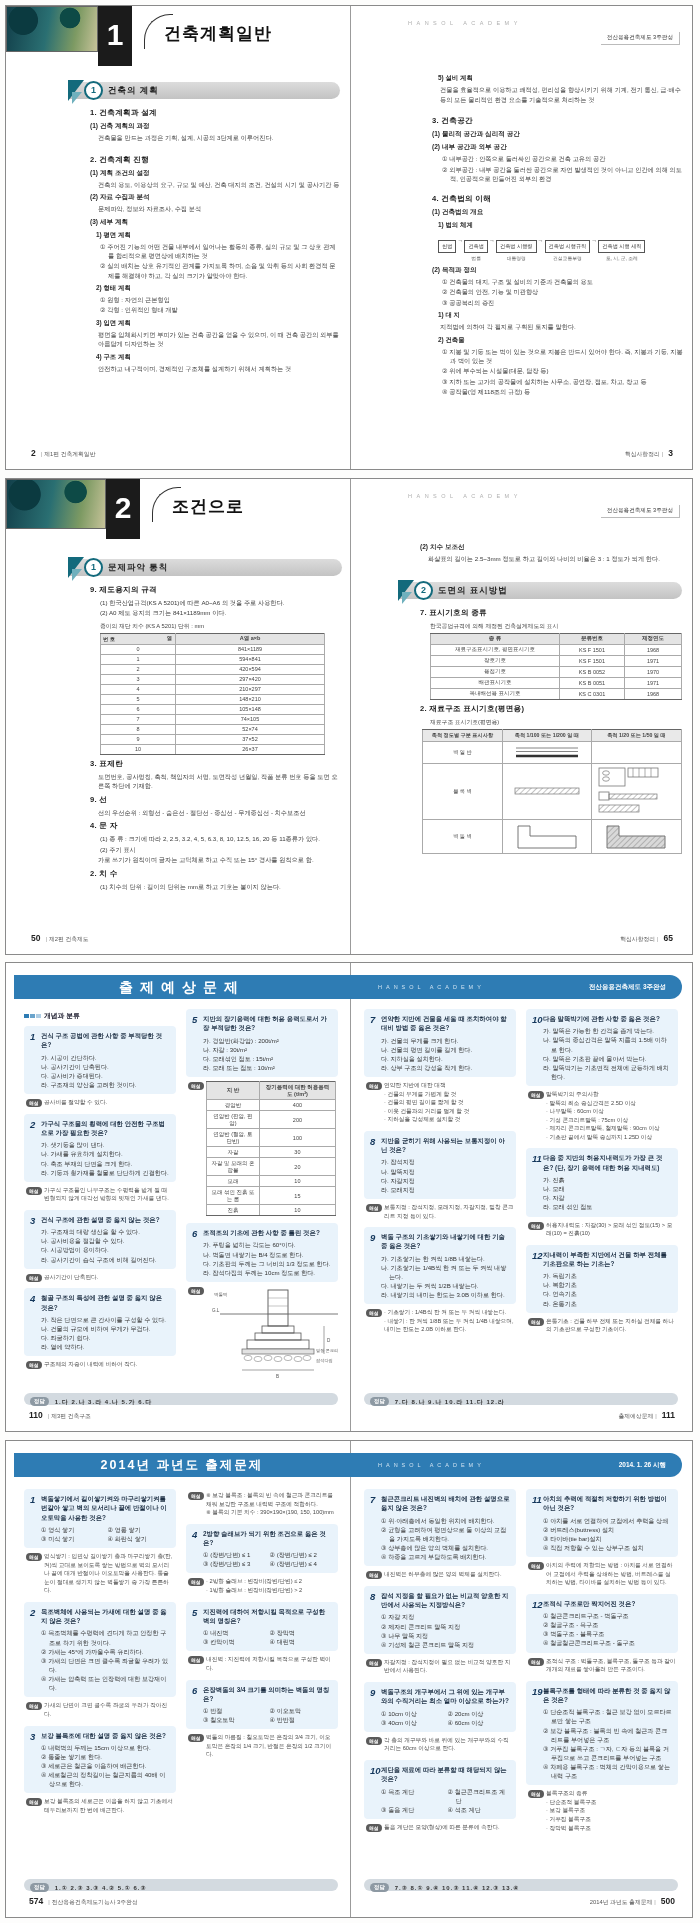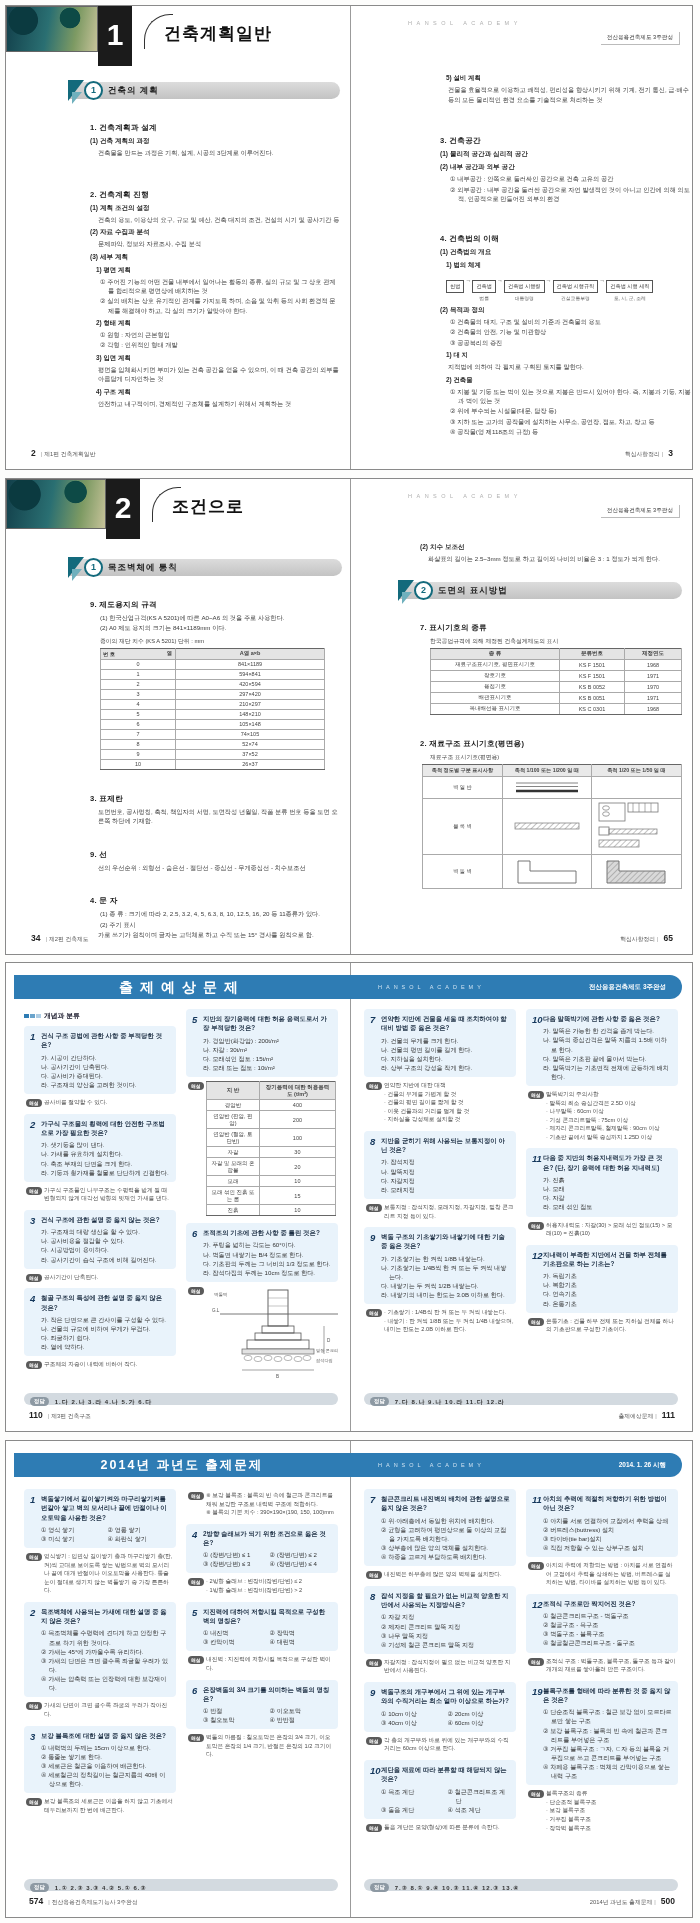--- a/index.html
+++ b/index.html
@@ -22,21 +22,21 @@
   
   .pill{position:relative;height:17px;margin:10px 0 9px -22px;background:linear-gradient(#dcdcdc,#c3c3c3);
     border-radius:0 9px 9px 0;}
   .pill .tri{position:absolute;left:0;top:-2px;width:0;height:0;border-top:21px solid #136a7c;border-right:16px solid transparent;}
   .pill .tri2{position:absolute;left:4px;top:10px;width:0;height:0;border-top:12px solid #6fb0bd;border-right:10px solid transparent;}
   .pill .circ{position:absolute;left:16px;top:-1px;width:15px;height:15px;background:#fff;border:2px solid #136a7c;
     border-radius:50%;color:#136a7c;font-weight:bold;font-size:9px;text-align:center;line-height:15px;}
   .pill .ptitle{position:absolute;left:40px;top:3px;font-size:8.5px;font-weight:bold;color:#222;letter-spacing:1px;}
   
   .blocks{position:absolute;}
-  .bh{font-size:7.6px;font-weight:bold;color:#1c1c1c;margin:24px 0 3px 0;letter-spacing:.3px;}
+  .bh{font-size:7.6px;font-weight:bold;color:#1c1c1c;margin:4px 0 3px 0;letter-spacing:.3px;}
   .bsub{font-size:6.6px;font-weight:bold;color:#2a2a2a;margin:4px 0 2px 0;}
   .bsub2{font-size:6.4px;font-weight:bold;color:#2a2a2a;margin:4px 0 2px 6px;}
   .bp{font-size:6.2px;color:#3a3a3a;line-height:1.55;margin:1px 0 2px 8px;}
   .bli{font-size:6.2px;color:#3a3a3a;line-height:1.5;margin:1px 0 1px 10px;text-indent:-8px;padding-left:8px;}
   .bcap{font-size:5.8px;color:#444;margin:4px 0 2px 10px;}
   .bgap{height:6px;}
   
   table.dt{border-collapse:collapse;margin:1px 0 4px 10px;}
   table.dt th,table.dt td{border:1px solid #aaa;font-size:5.5px;color:#444;padding:1.5px 4px;text-align:center;}
   table.dt th{background:#e4e4e4;font-weight:bold;border-top:1.6px solid #666;}
@@ -124,21 +124,21 @@
         <div class="bsub2">4) 구조 계획</div>
         <div class="bp">안전하고 내구적이며, 경제적인 구조체를 설계하기 위해서 계획하는 것</div>
       </div>
     <div class="pfoot" style="left:22px;">
       <span class="fnum">2</span><span class="fsep">|</span><span>제1편 건축계획일반</span>
     </div>
   </div>
   <div class="page pr">
     <div class="acad">HANSOL ACADEMY</div>
     <div class="hlabel">전산응용건축제도 3주완성</div>
-    <div class="blocks" style="left:90px;top:64px;width:252px;height:374px;">
+    <div class="blocks" style="left:82px;top:64px;width:252px;height:374px;">
         <div class="bsub2">5) 설비 계획</div>
         <div class="bp">건물을 효율적으로 이용하고 쾌적성, 편리성을 향상시키기 위해 기계, 전기 통신, 급·배수 등의 모든 물리적인 환경 요소를 기술적으로 처리하는 것</div>
         <div class="bgap"></div>
         <div class="bh">3. 건축공간</div>
         <div class="bsub">(1) 물리적 공간과 심리적 공간</div>
         <div class="bsub">(2) 내부 공간과 외부 공간</div>
         <div class="bli">① 내부공간 : 안쪽으로 둘러싸인 공간으로 건축 고유의 공간</div>
         <div class="bli">② 외부공간 : 내부 공간을 둘러싼 공간으로 자연 발생적인 것이 아니고 인간에 의해 의도적, 인공적으로 만들어진 외부의 환경</div>
         <div class="bgap"></div>
         <div class="bh">4. 건축법의 이해</div>
@@ -167,21 +167,21 @@
   <div class="page pl">
     <div class="photo" style="width:100px;height:50px;"></div>
     <div class="chnum" style="left:100px;">2</div>
     <div class="chcurve" style="left:146px;"></div>
     <div class="chtitle" style="left:166px;">조건으로</div>
     <div class="blocks" style="left:84px;top:70px;width:252px;height:378px;">
         <div class="pill">
           <span class="tri"></span>
           <span class="tri2"></span>
           <span class="circ">1</span>
-          <span class="ptitle">목조벽체에 통칙</span>
+          <span class="ptitle">문제파악 통칙</span>
         </div>
         <div class="bh">9. 제도용지의 규격</div>
         <div class="bli">(1) 한국산업규격(KS A 5201)에 따른 A0~A6 의 것을 주로 사용한다.</div>
         <div class="bli">(2) A0 제도 용지의 크기는 841×1189mm 이다.</div>
         <div class="bcap">종이의 재단 치수 (KS A 5201) 단위 : mm</div>
         <table class="dt">
           <thead>
             <tr>
               <th class="diag" style="width: 66px;">
                 <span class="dA">번 호</span>
@@ -242,21 +242,21 @@
         <div class="bh">9. 선</div>
         <div class="bp">선의 우선순위 : 외형선 - 숨은선 - 절단선 - 중심선 - 무게중심선 - 치수보조선</div>
         <div class="bh">4. 문 자</div>
         <div class="bli">(1) 종 류 : 크기에 따라 2, 2.5, 3.2, 4, 5, 6.3, 8, 10, 12.5, 16, 20 등 11종류가 있다.</div>
         <div class="bli">(2) 주기 표시</div>
         <div class="bp">가로 쓰기가 원칙이며 글자는 고딕체로 하고 수직 또는 15° 경사를 원칙으로 함.</div>
         <div class="bh">2. 치 수</div>
         <div class="bli">(1) 치수의 단위 : 길이의 단위는 mm로 하고 기호는 붙이지 않는다.</div>
       </div>
     <div class="pfoot" style="left:22px;">
-      <span class="fnum">34</span><span class="fsep">|</span><span>제2편 건축제도</span>
+      <span class="fnum">50</span><span class="fsep">|</span><span>제2편 건축제도</span>
     </div>
   </div>
   <div class="page pr">
     <div class="acad">HANSOL ACADEMY</div>
     <div class="hlabel">전산응용건축제도 3주완성</div>
     <div class="blocks" style="left:70px;top:60px;width:262px;height:388px;">
         <div class="bsub">(2) 치수 보조선</div>
         <div class="bp">화살표의 길이는 2.5~3mm 정도로 하고 길이와 나비의 비율은 3 : 1 정도가 되게 한다.</div>
         <div class="bgap"></div>
         <div class="pill">

